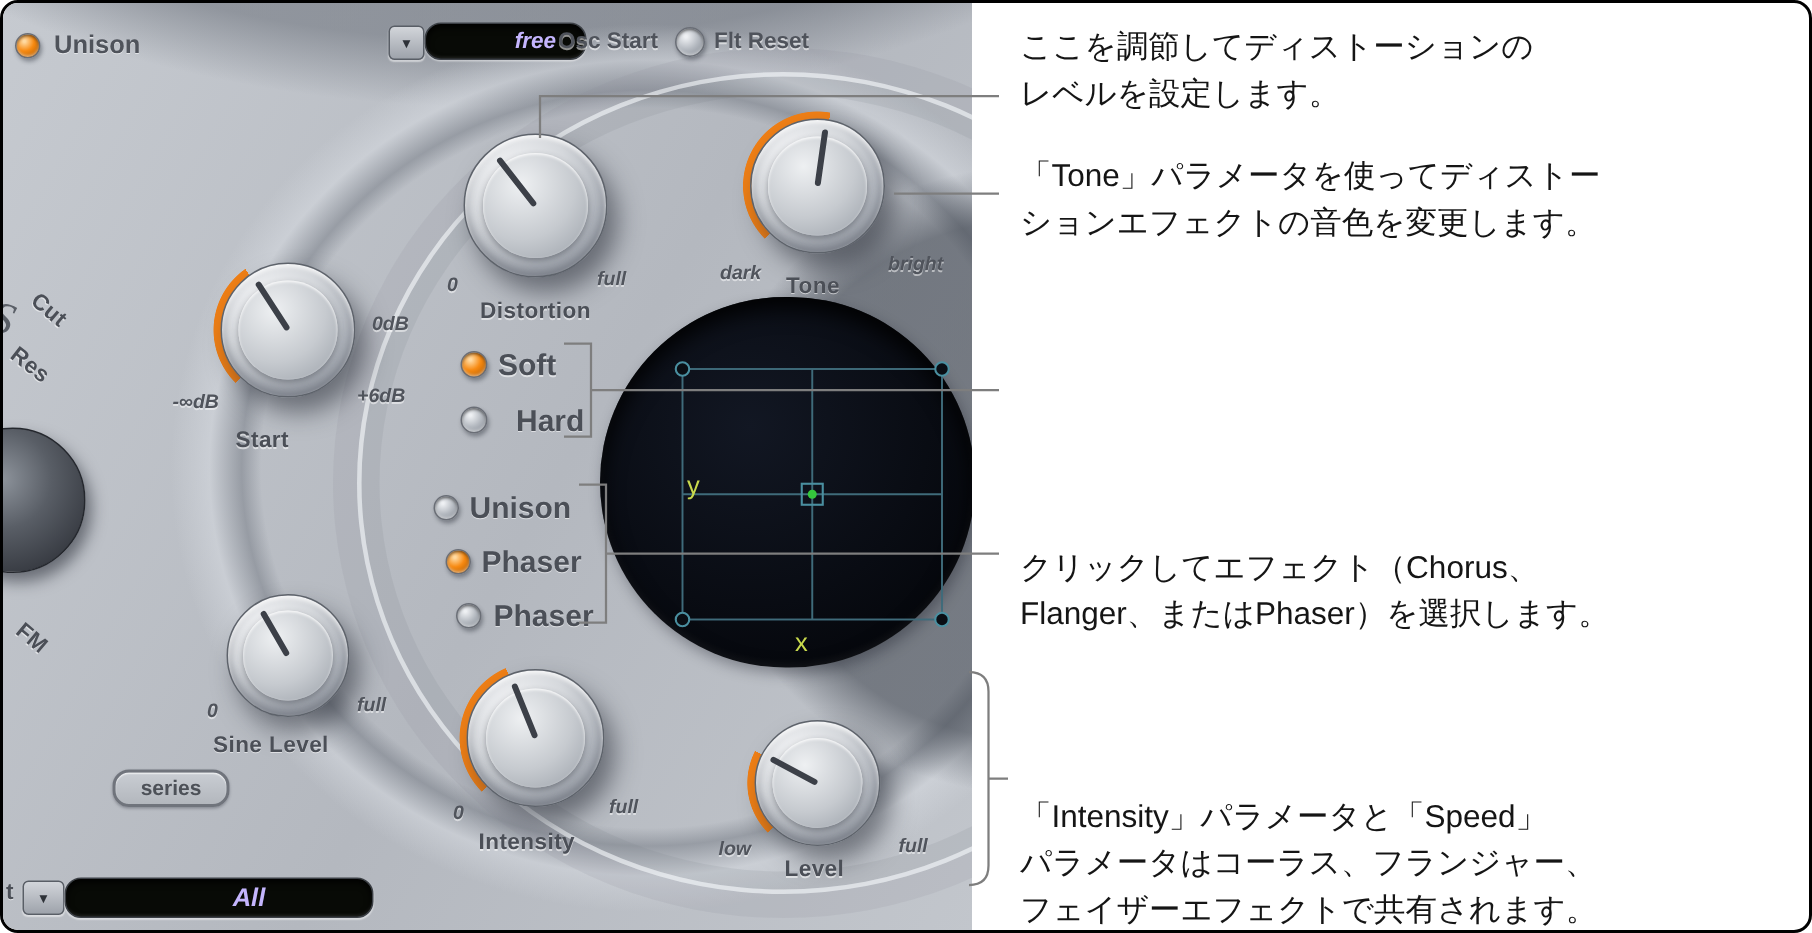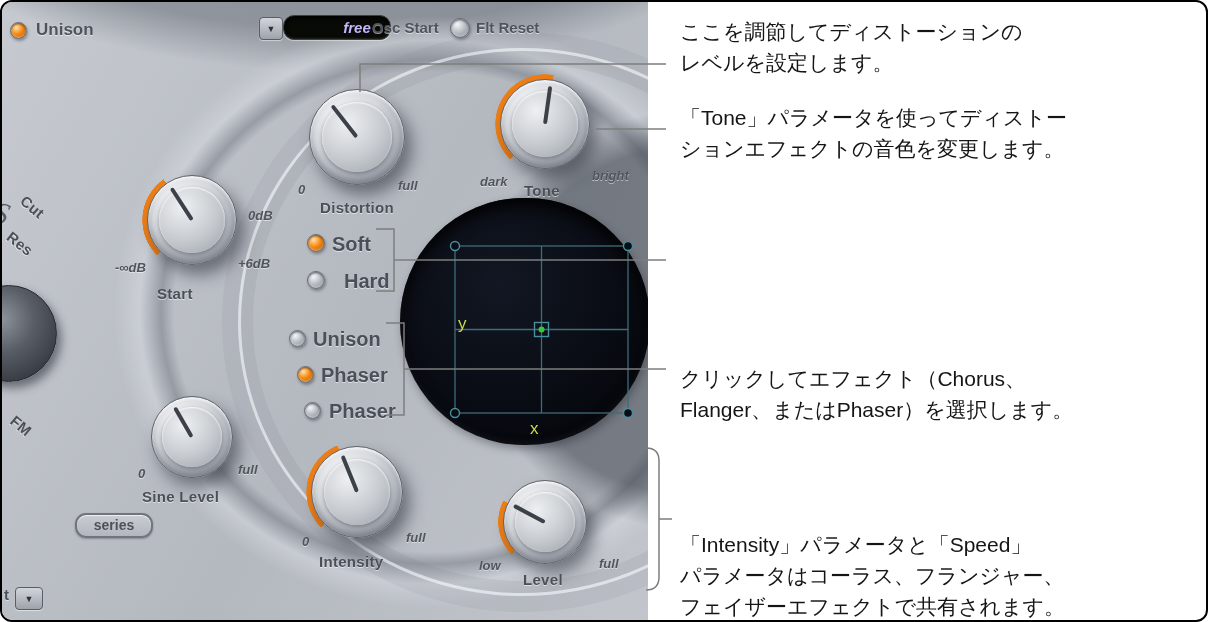--- a/index.html
+++ b/index.html
@@ -180,20 +180,23 @@
     <div class="radio-label" style="left:319px;top:362px;">Phaser</div>
     <div class="led unlit" style="left:302px;top:400px;width:15px;height:15px;"></div>
     <div class="radio-label" style="left:327px;top:398px;">Phaser</div>
 
     <div class="series-btn" style="left:26px;top:511px;width:74px;height:21px;line-height:21px;">
       <span>series</span>
     </div>
     <div class="dd-btn" style="left:13px;top:585px;width:26px;height:21px;">
       <span>▼</span>
     </div>
+    <div class="lcd" style="left:41px;top:583px;width:164px;height:25px;line-height:25px;font-size:17px;">
+      <span>All</span>
+    </div>
   </div>
 
   <svg class="callouts" width="1208" height="622" viewBox="0 0 1208 622">
     <path d="M358 90 L358 62 L664 62" fill="none" stroke="#7e7e7e" stroke-width="1.5"></path>
     <path d="M594 127 L664 127" fill="none" stroke="#7e7e7e" stroke-width="1.5"></path>
     <path d="M374 227 L392 227 L392 289 L374 289 M392 258 L664 258" fill="none" stroke="#7e7e7e" stroke-width="1.5"></path>
     <path d="M384 321 L402 321 L402 413 L384 413 M402 367 L664 367" fill="none" stroke="#7e7e7e" stroke-width="1.5"></path>
     <path d="M644 446 Q657 446 657 459 L657 575 Q657 588 644 588 M657 517 L670 517" fill="none" stroke="#7e7e7e" stroke-width="1.5"></path>
   </svg>
 

